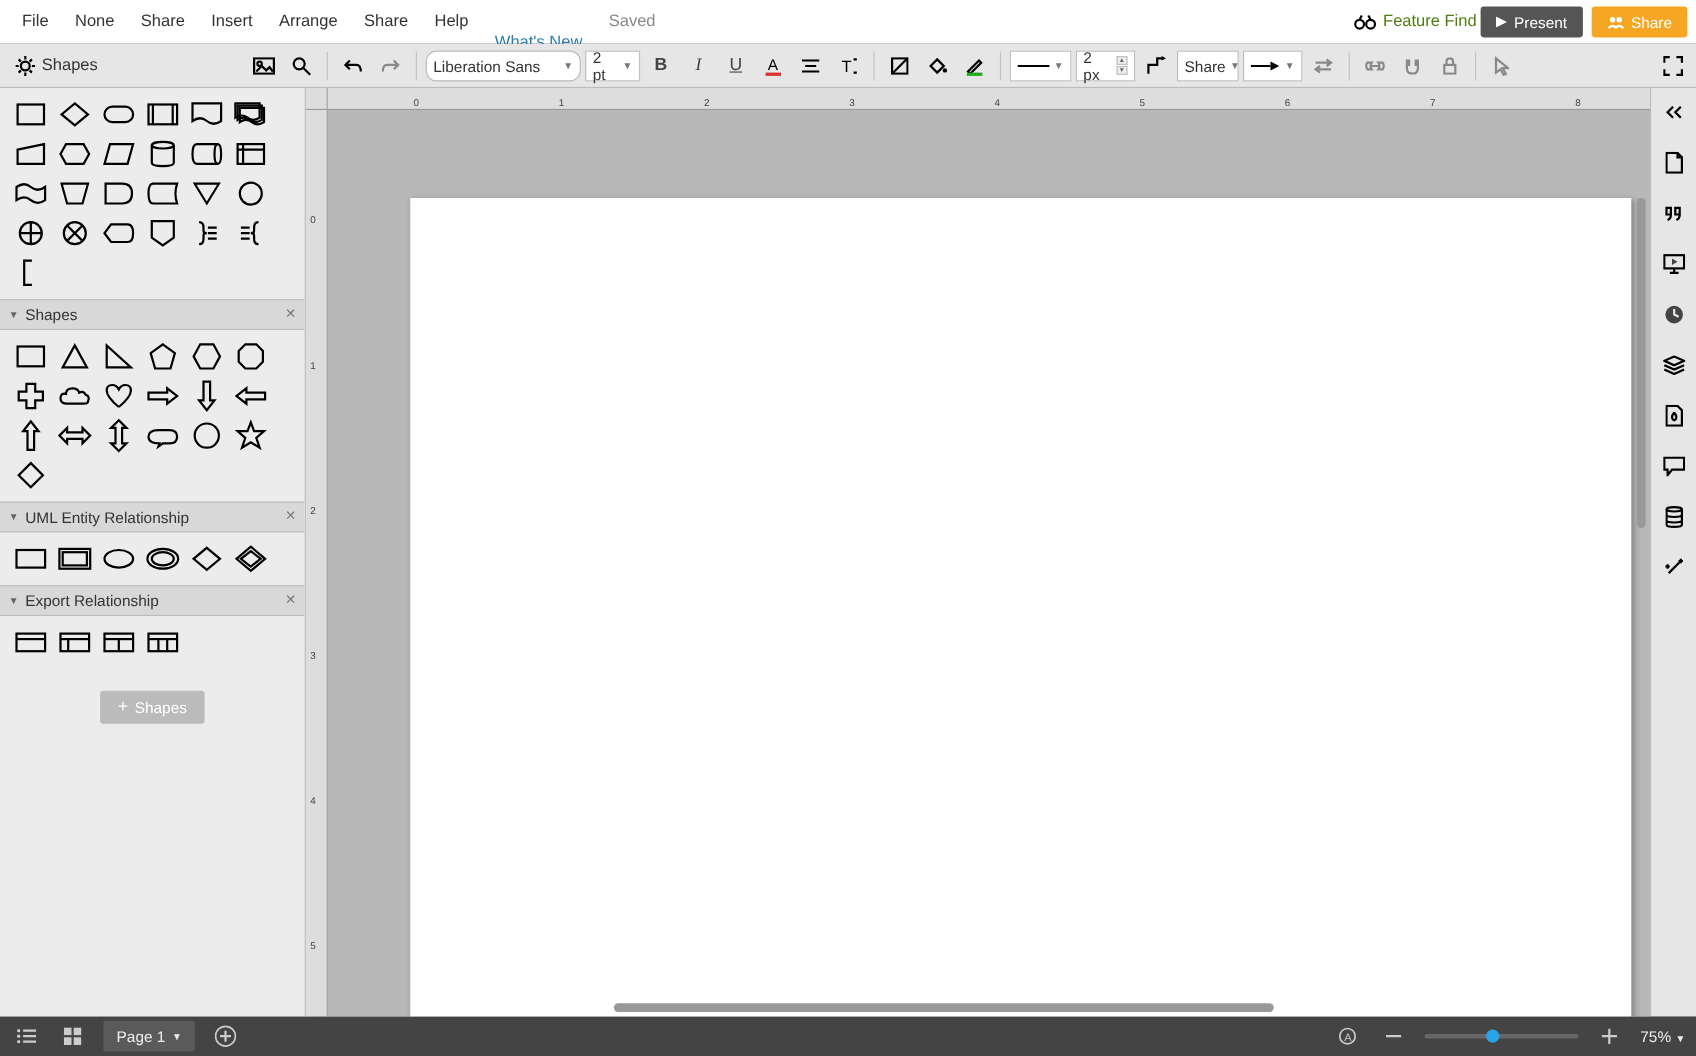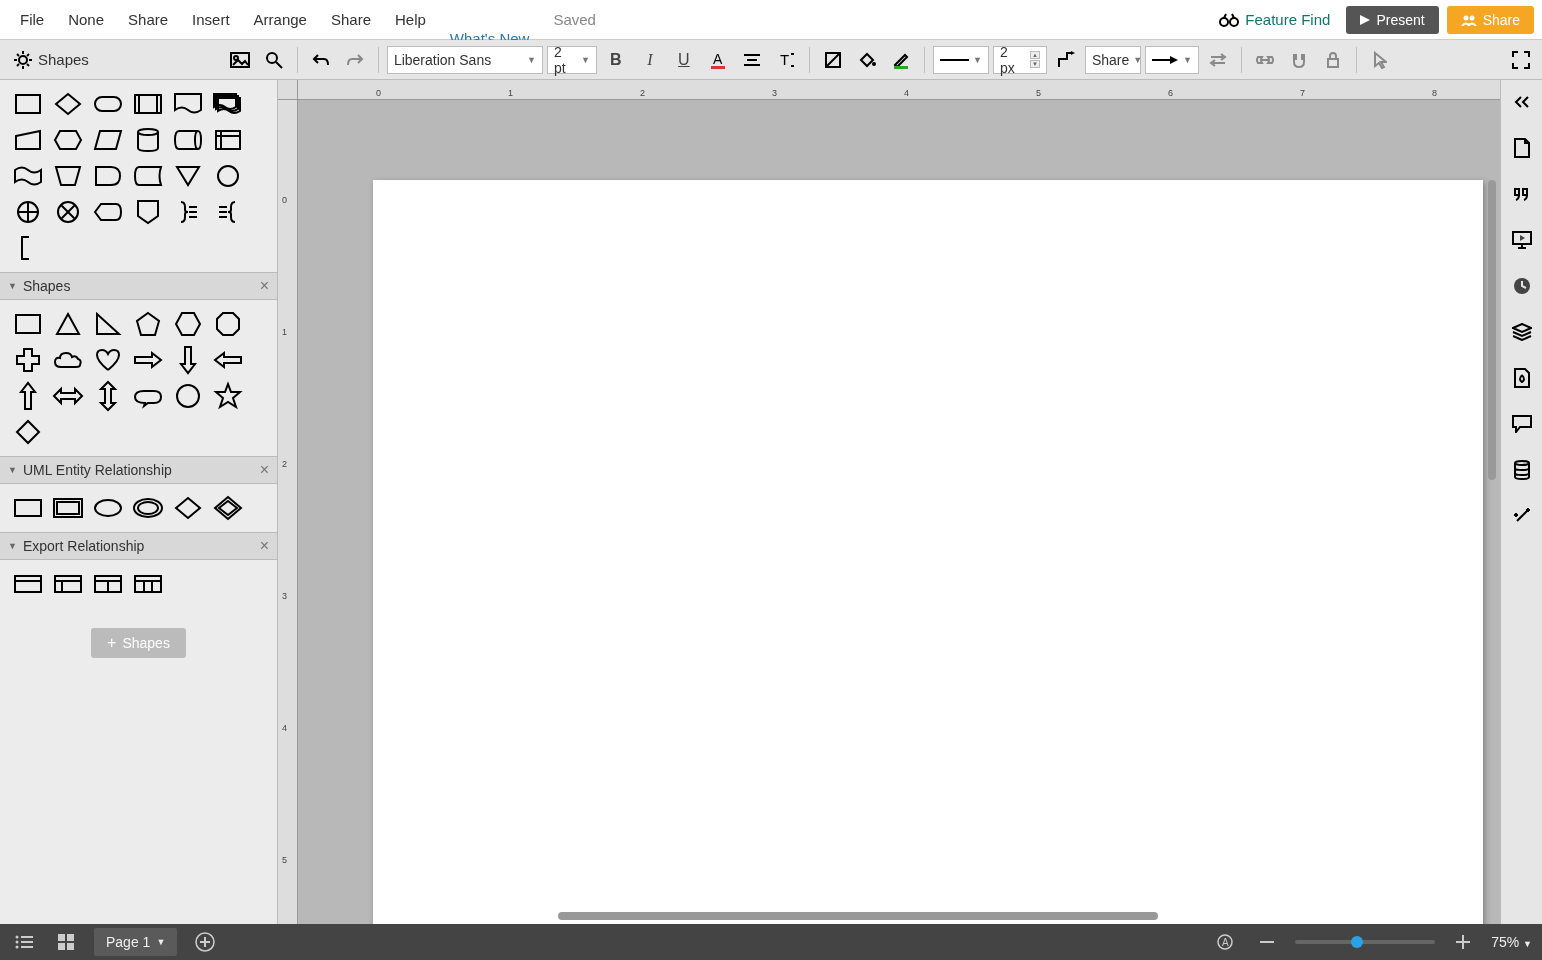--- a/index.html
+++ b/index.html
@@ -4,33 +4,33 @@
 <style>
 * { margin: 0; padding: 0; box-sizing: border-box; font-family: Arial, sans-serif; }
 body { width: 1542px; height: 960px; overflow: hidden; background: #fff; display: flex; flex-direction: column; }
 
 
 .menubar { height: 40px; display: flex; align-items: center; padding: 0 8px; background: #fff; border-bottom: 1px solid #ccc; }
 .menubar .menu-item { padding: 6px 12px; font-size: 15px; color: #333; cursor: pointer; }
 .menubar .menu-item.whatsnew { color: #2a7ab0; text-decoration: underline; margin-top: 37px; }
 .menubar .menu-item.saved { color: #888; }
 .menubar .spacer { flex: 1; }
-.feature-find { display: flex; align-items: center; gap: 6px; font-size: 15px; color: #0f766e; margin-right: 16px; }
+.feature-find { display: flex; align-items: center; gap: 6px; font-size: 15px; color: #4d7c0f; margin-right: 4px; }
 .btn { display: inline-flex; align-items: center; gap: 6px; padding: 6px 14px; border-radius: 3px; font-size: 14px; color: #fff; cursor: pointer; }
 .btn-present { background: #555; }
 .btn-share { background: #f5a623; margin-left: 8px; }
 
 
 .toolbar { height: 40px; background: #e6e6e6; border-bottom: 1px solid #bbb; display: flex; align-items: center; padding: 0 6px; gap: 4px; }
 .tool-btn { width: 30px; height: 30px; display: flex; align-items: center; justify-content: center; cursor: pointer; color: #444; border-radius: 2px; }
 .tool-sep { width: 1px; height: 26px; background: #c0c0c0; margin: 0 4px; }
 .shapes-toggle { display: flex; align-items: center; gap: 6px; font-size: 15px; color: #333; padding: 0 8px; }
 .dropdown { background: #fff; border: 1px solid #bbb; height: 28px; display: flex; align-items: center; padding: 0 6px; font-size: 14px; color: #333; cursor: pointer; gap: 4px; }
 .dropdown .caret { font-size: 9px; color: #777; }
-.font-dd { width: 156px; justify-content: space-between; }
+.font-dd { width: 141px; justify-content: space-between; border-radius: 10px; }
 .size-dd { width: 50px; justify-content: space-between; }
 .line-dd { width: 56px; }
 .px-dd { width: 54px; justify-content: space-between; }
 .none-dd { width: 56px; justify-content: space-between; }
 .arrow-dd { width: 54px; justify-content: space-between; }
 .spinner { display: flex; flex-direction: column; gap: 1px; }
 .spinner div { width: 10px; height: 8px; background: #eee; border: 1px solid #bbb; font-size: 6px; display:flex; align-items:center; justify-content:center; color:#666;}
 
 
 .main { flex: 1; display: flex; overflow: hidden; }

